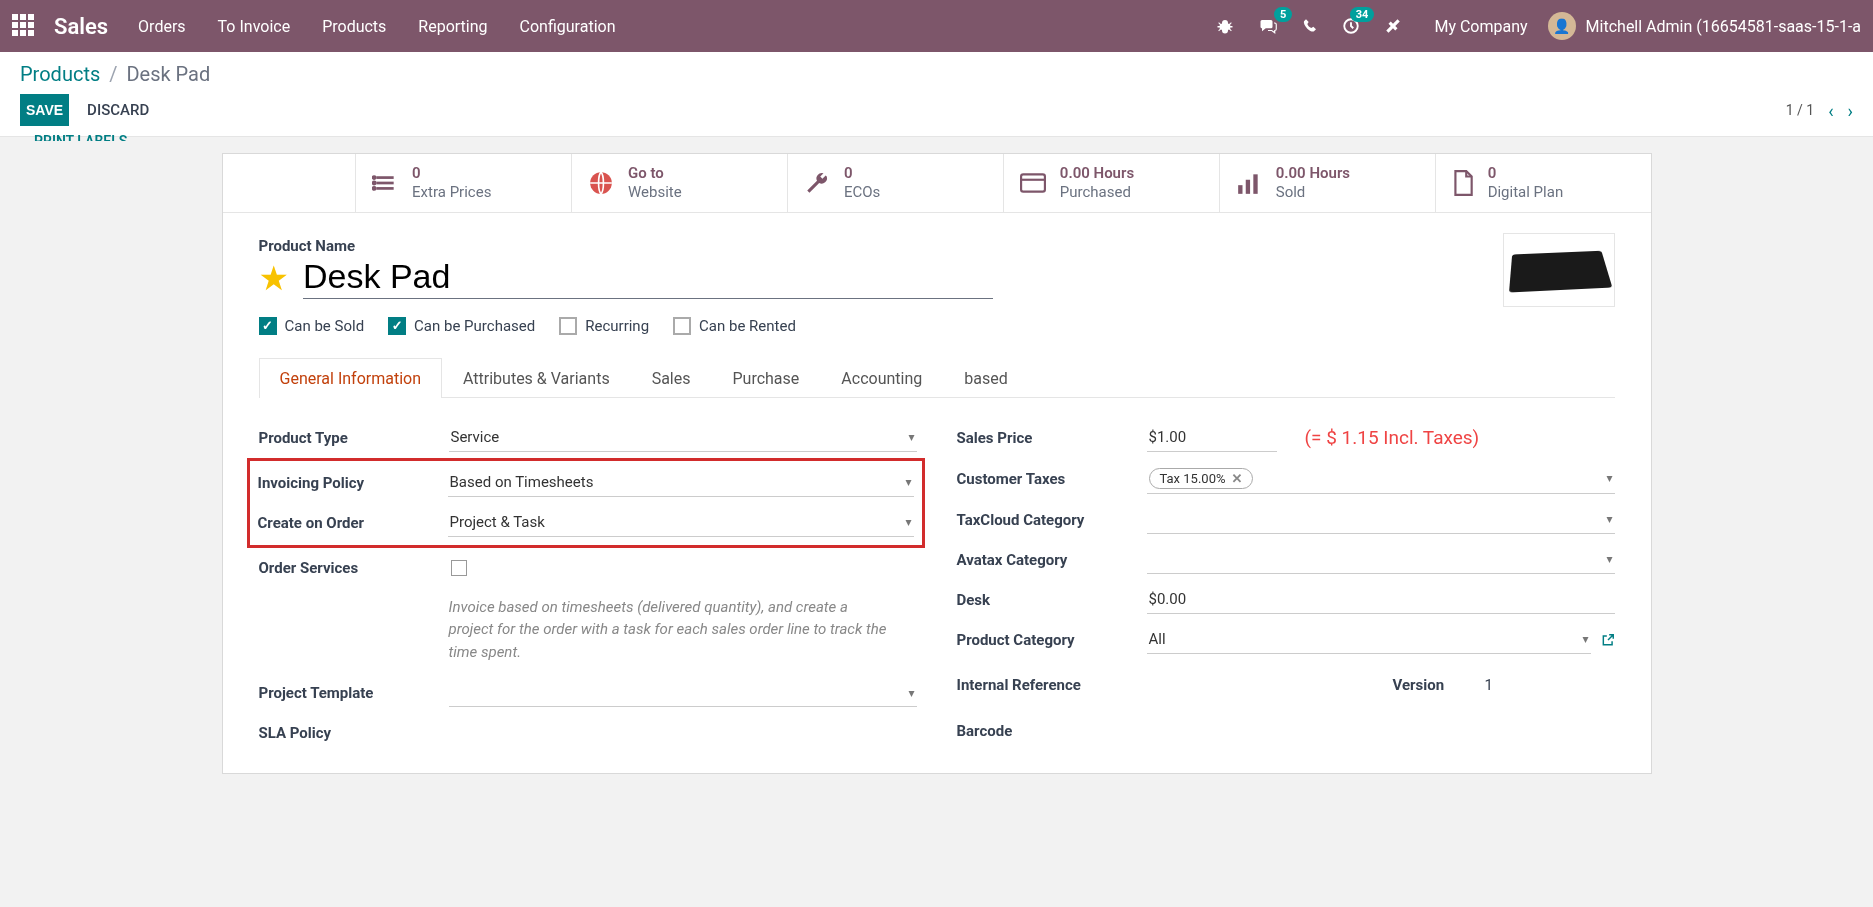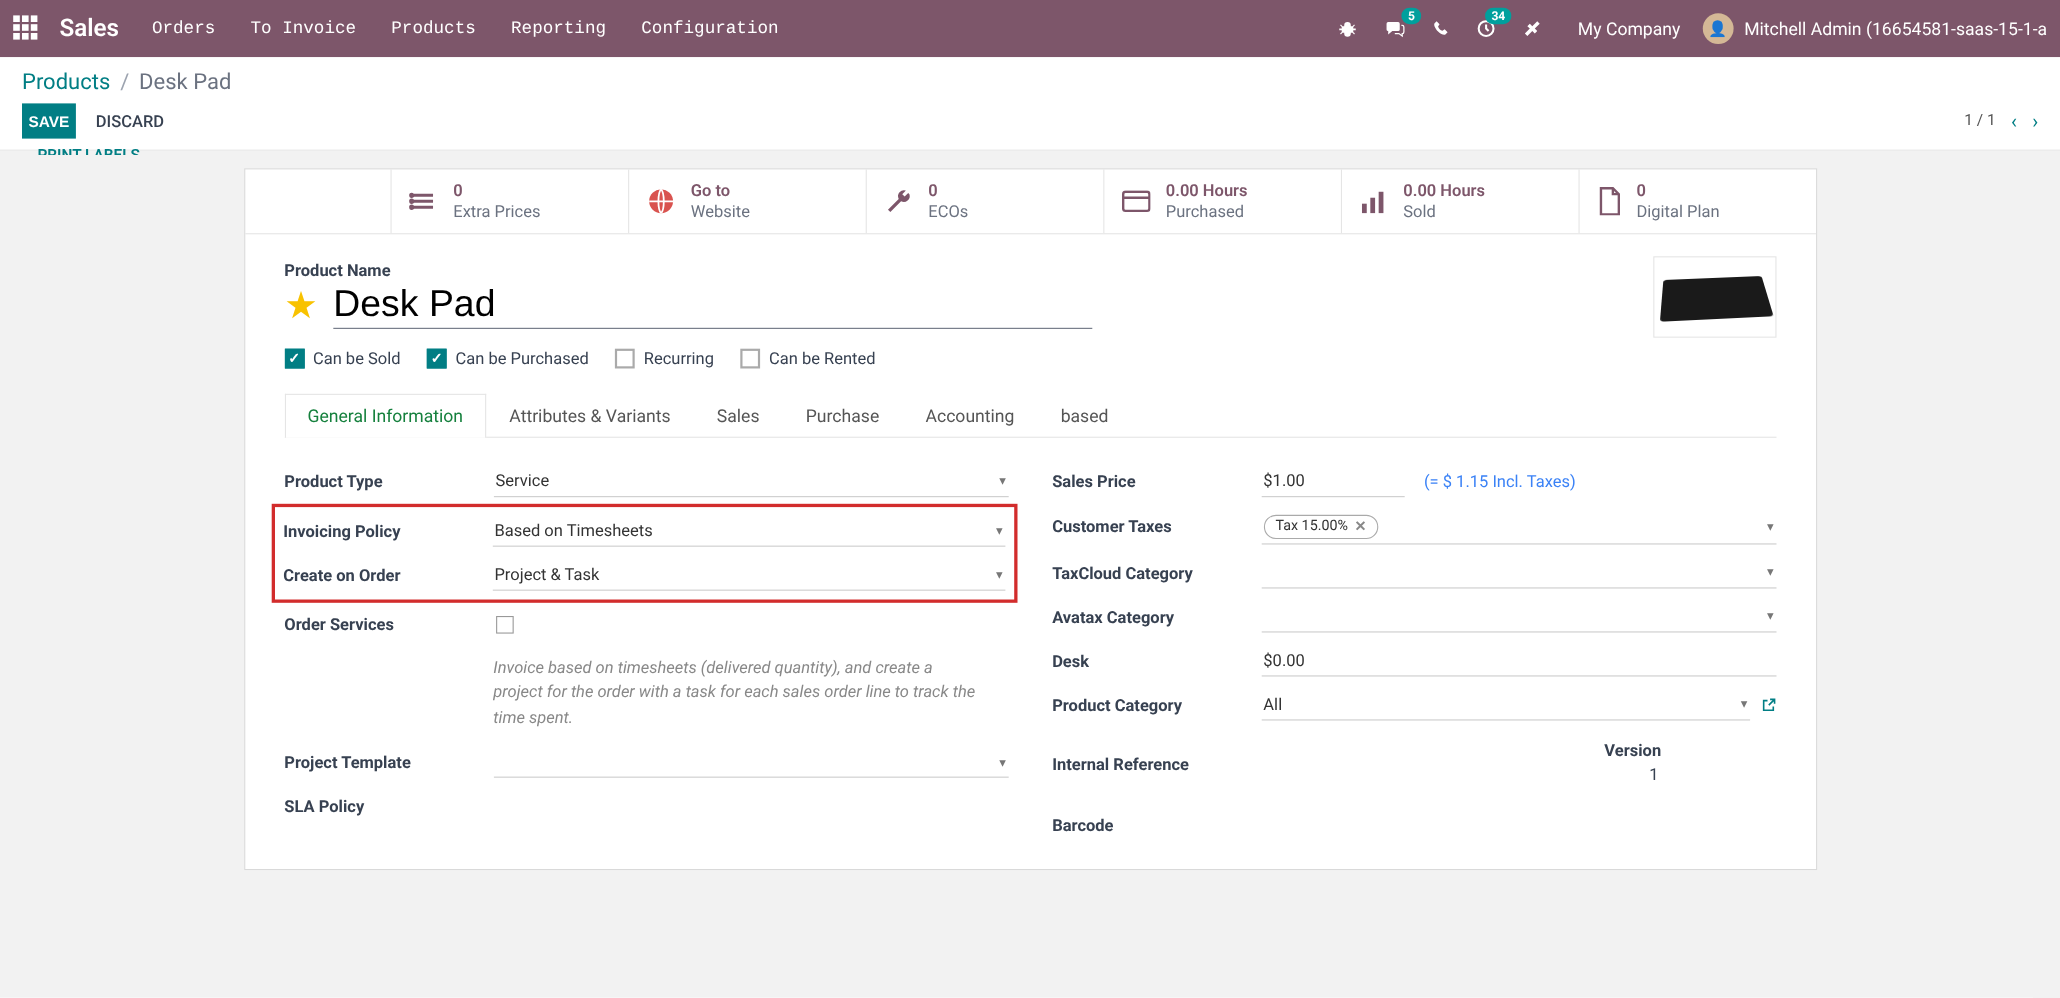--- a/index.html
+++ b/index.html
@@ -3,21 +3,21 @@
 <meta charset="utf-8">
 <style>
 * { box-sizing: border-box; margin: 0; padding: 0; }
 body { font-family: -apple-system, BlinkMacSystemFont, "Segoe UI", Roboto, sans-serif; font-size: 14px; color: #374151; background: #f2f2f2; }
 
 .topbar { background: #7d566a; color: #fff; height: 52px; display: flex; align-items: center; padding: 0 12px; }
 .topbar .apps-icon { width: 24px; height: 24px; display: grid; grid-template-columns: repeat(3,6px); grid-template-rows: repeat(3,6px); gap: 2px; margin-right: 18px; cursor: pointer; }
 .topbar .apps-icon span { background: #fff; }
 .topbar .brand { font-size: 22px; font-weight: 600; margin-right: 30px; }
 .topbar .menu { display: flex; gap: 32px; }
-.topbar .menu a { color: #fff; text-decoration: none; font-size: 16px; font-family: Liberation Mono, monospace; }
+.topbar .menu a { color: #fff; text-decoration: none; font-size: 16px; }
 .topbar .spacer { flex: 1; }
 .topbar .icons { display: flex; align-items: center; gap: 24px; }
 .topbar .ticon { position: relative; color: #fff; cursor: pointer; }
 .topbar .badge { position: absolute; top: -10px; right: -14px; background: #00a09d; color: #fff; border-radius: 10px; font-size: 11px; font-weight: 700; padding: 1px 6px; }
 .topbar .company { font-size: 16px; margin-left: 8px; }
 .topbar .user { display: flex; align-items: center; gap: 10px; margin-left: 20px; font-size: 16px; }
 .topbar .avatar { width: 28px; height: 28px; border-radius: 50%; background: #d4b896; display: flex; align-items: center; justify-content: center; font-size: 14px; }
 
 .subbar { background: #fff; border-bottom: 1px solid #e5e5e5; padding: 10px 20px 10px 20px; }
 .breadcrumb { font-size: 20px; margin-bottom: 8px; }
@@ -55,40 +55,40 @@
 
 .checkrow { display: flex; gap: 24px; margin-top: 18px; align-items: center; }
 .checkrow label { display: flex; align-items: flex-end; gap: 8px; font-size: 15px; cursor: pointer; }
 .cbox { width: 18px; height: 18px; border: 2px solid #017e84; display: inline-flex; align-items: center; justify-content: center; cursor: pointer; }
 .cbox.checked { background: #017e84; }
 .cbox.checked::after { content: "✓"; color: #fff; font-size: 13px; font-weight: 700; }
 .cbox.unchecked { border-color: #aaa; }
 
 .tabs { display: flex; margin-top: 22px; border-bottom: 1px solid #e5e5e5; }
 .tab { padding: 10px 20px; font-size: 16px; color: #555; cursor: pointer; border: 1px solid transparent; border-bottom: none; position: relative; top: 1px; }
-.tab.active { border-color: #e5e5e5; background: #fff; color: #15803d; }
+.tab.active { border-color: #e5e5e5; background: #fff; color: #c2410c; }
 
 .form-grid { display: flex; gap: 40px; margin-top: 20px; }
 .col { flex: 1; }
 .field-row { display: flex; align-items: center; padding: 6px 0; }
 .field-row .flabel { width: 190px; font-weight: 700; font-size: 15px; }
 .field-row .fval { flex: 1; border-bottom: 1px solid #ccc; padding: 4px 2px; display: flex; align-items: center; justify-content: space-between; font-size: 15px; color: #333; min-height: 28px; }
 .field-row .fval.noborder { border-bottom: none; }
 .caret { color: #777; font-size: 12px; }
 .help-text { font-style: italic; color: #888; font-size: 15px; padding: 8px 0 10px 0; line-height: 1.5; max-width: 440px; }
 .highlight-box { border: 3px solid #d22c2c; padding: 2px 8px; margin-left: -12px; margin-right: -8px; }
 
 .tax-tag { border: 1px solid #aaa; border-radius: 14px; padding: 2px 10px; font-size: 13px; display: inline-flex; align-items: center; gap: 6px; }
 .tax-tag .x { color: #888; cursor: pointer; font-weight: 700; }
-.incl-tax { color: #3b82f6; margin-left: 18px; font-size: 15px; }
+.incl-tax { color: #ef4444; margin-left: 28px; font-size: 19px; }
 .ext-link { color: #017e84; margin-left: 10px; cursor: pointer; }
 .mini-cbox { width: 16px; height: 16px; border: 1px solid #999; display: inline-block; cursor: pointer; }
 
 .right-col .field-row .flabel { width: 190px; }
-.version-row { display: flex; align-items: center; padding: 6px 0; flex-direction: column; }
+.version-row { display: flex; align-items: center; padding: 6px 0; }
 .version-row .vlabel { font-weight: 700; width: 90px; font-size: 15px; }
 .version-row .vval { flex: 1; font-size: 15px; border-bottom: 1px solid transparent; padding: 4px 2px; }
 
 svg { display: block; }
 </style>
 </head>
 <body>
 
 <div class="topbar">
   <div class="apps-icon">

